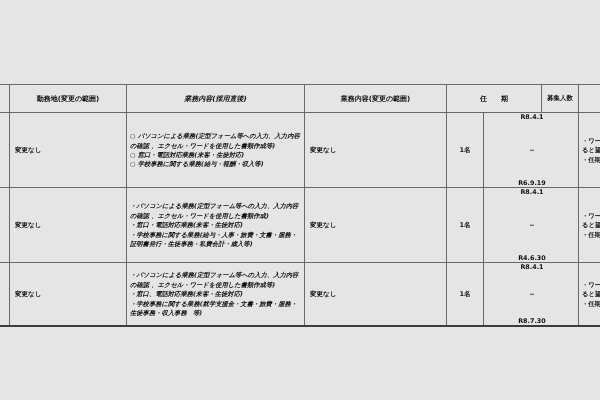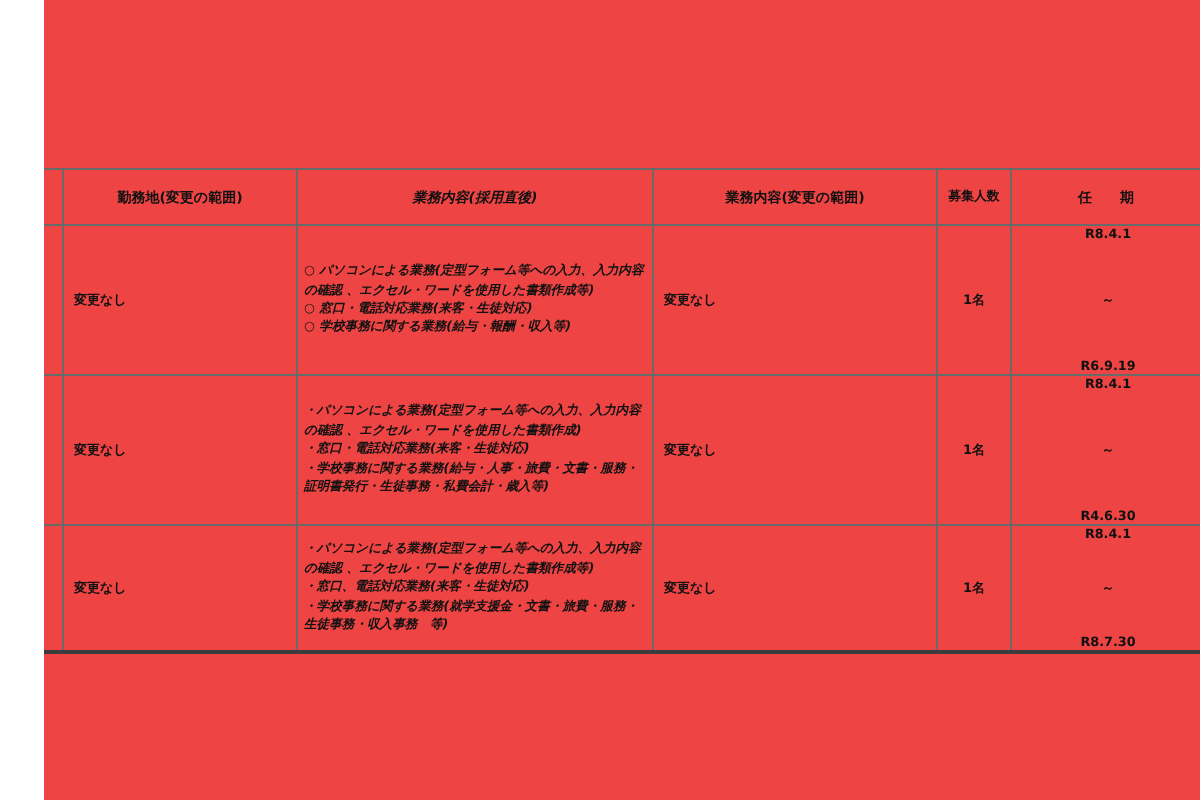--- a/index.html
+++ b/index.html
@@ -6,21 +6,21 @@
   html, body { width: 600px; height: 400px; }
   body {
     background: #ffffff;
     overflow: hidden;
     position: relative;
     font-family: "DejaVu Sans", "Liberation Sans", sans-serif;
     color: #111;
     font-weight: bold;
     -webkit-font-smoothing: antialiased;
   }
-  .page { position: absolute; inset: 0; background: #ef4444; margin-left: 22px; }
+  .page { position: absolute; inset: 0; background: #e5e5e5; }
   .table {
     position: absolute;
     top: 84px;
     left: 0;
     width: 620px;
     border-top: 1px solid #6a6a6a;
     border-bottom: 2px solid #3c3c3c;
   }
   .tr { display: flex; border-bottom: 1px solid #6a6a6a; }
   .tr.last { border-bottom: none; }
@@ -77,22 +77,22 @@
 <body>
 
 <div class="page">
   <div class="table">
 
     <div class="tr hrow">
       <div class="td c0 hcell"></div>
       <div class="td c1 hcell">勤務地(変更の範囲)</div>
       <div class="td c2 hcell">業務内容(採用直後)</div>
       <div class="td c3 hcell">業務内容(変更の範囲)</div>
+      <div class="td c5 hcell">任　　期</div>
       <div class="td c4 hcell small">募集人数</div>
-      <div class="td c5 hcell">任　　期</div>
       <div class="td c6 hcell"></div>
     </div>
 
     <div class="tr r1">
       <div class="td c0"></div>
       <div class="td c1 txt-left">変更なし</div>
       <div class="td c2 duties">
         <div class="duty">○ パソコンによる業務(定型フォーム等への入力、入力内容の確認 、エクセル・ワードを使用した書類作成等)</div>
         <div class="duty">○ 窓口・電話対応業務(来客・生徒対応)</div>
         <div class="duty">○ 学校事務に関する業務(給与・報酬・収入等)</div>

